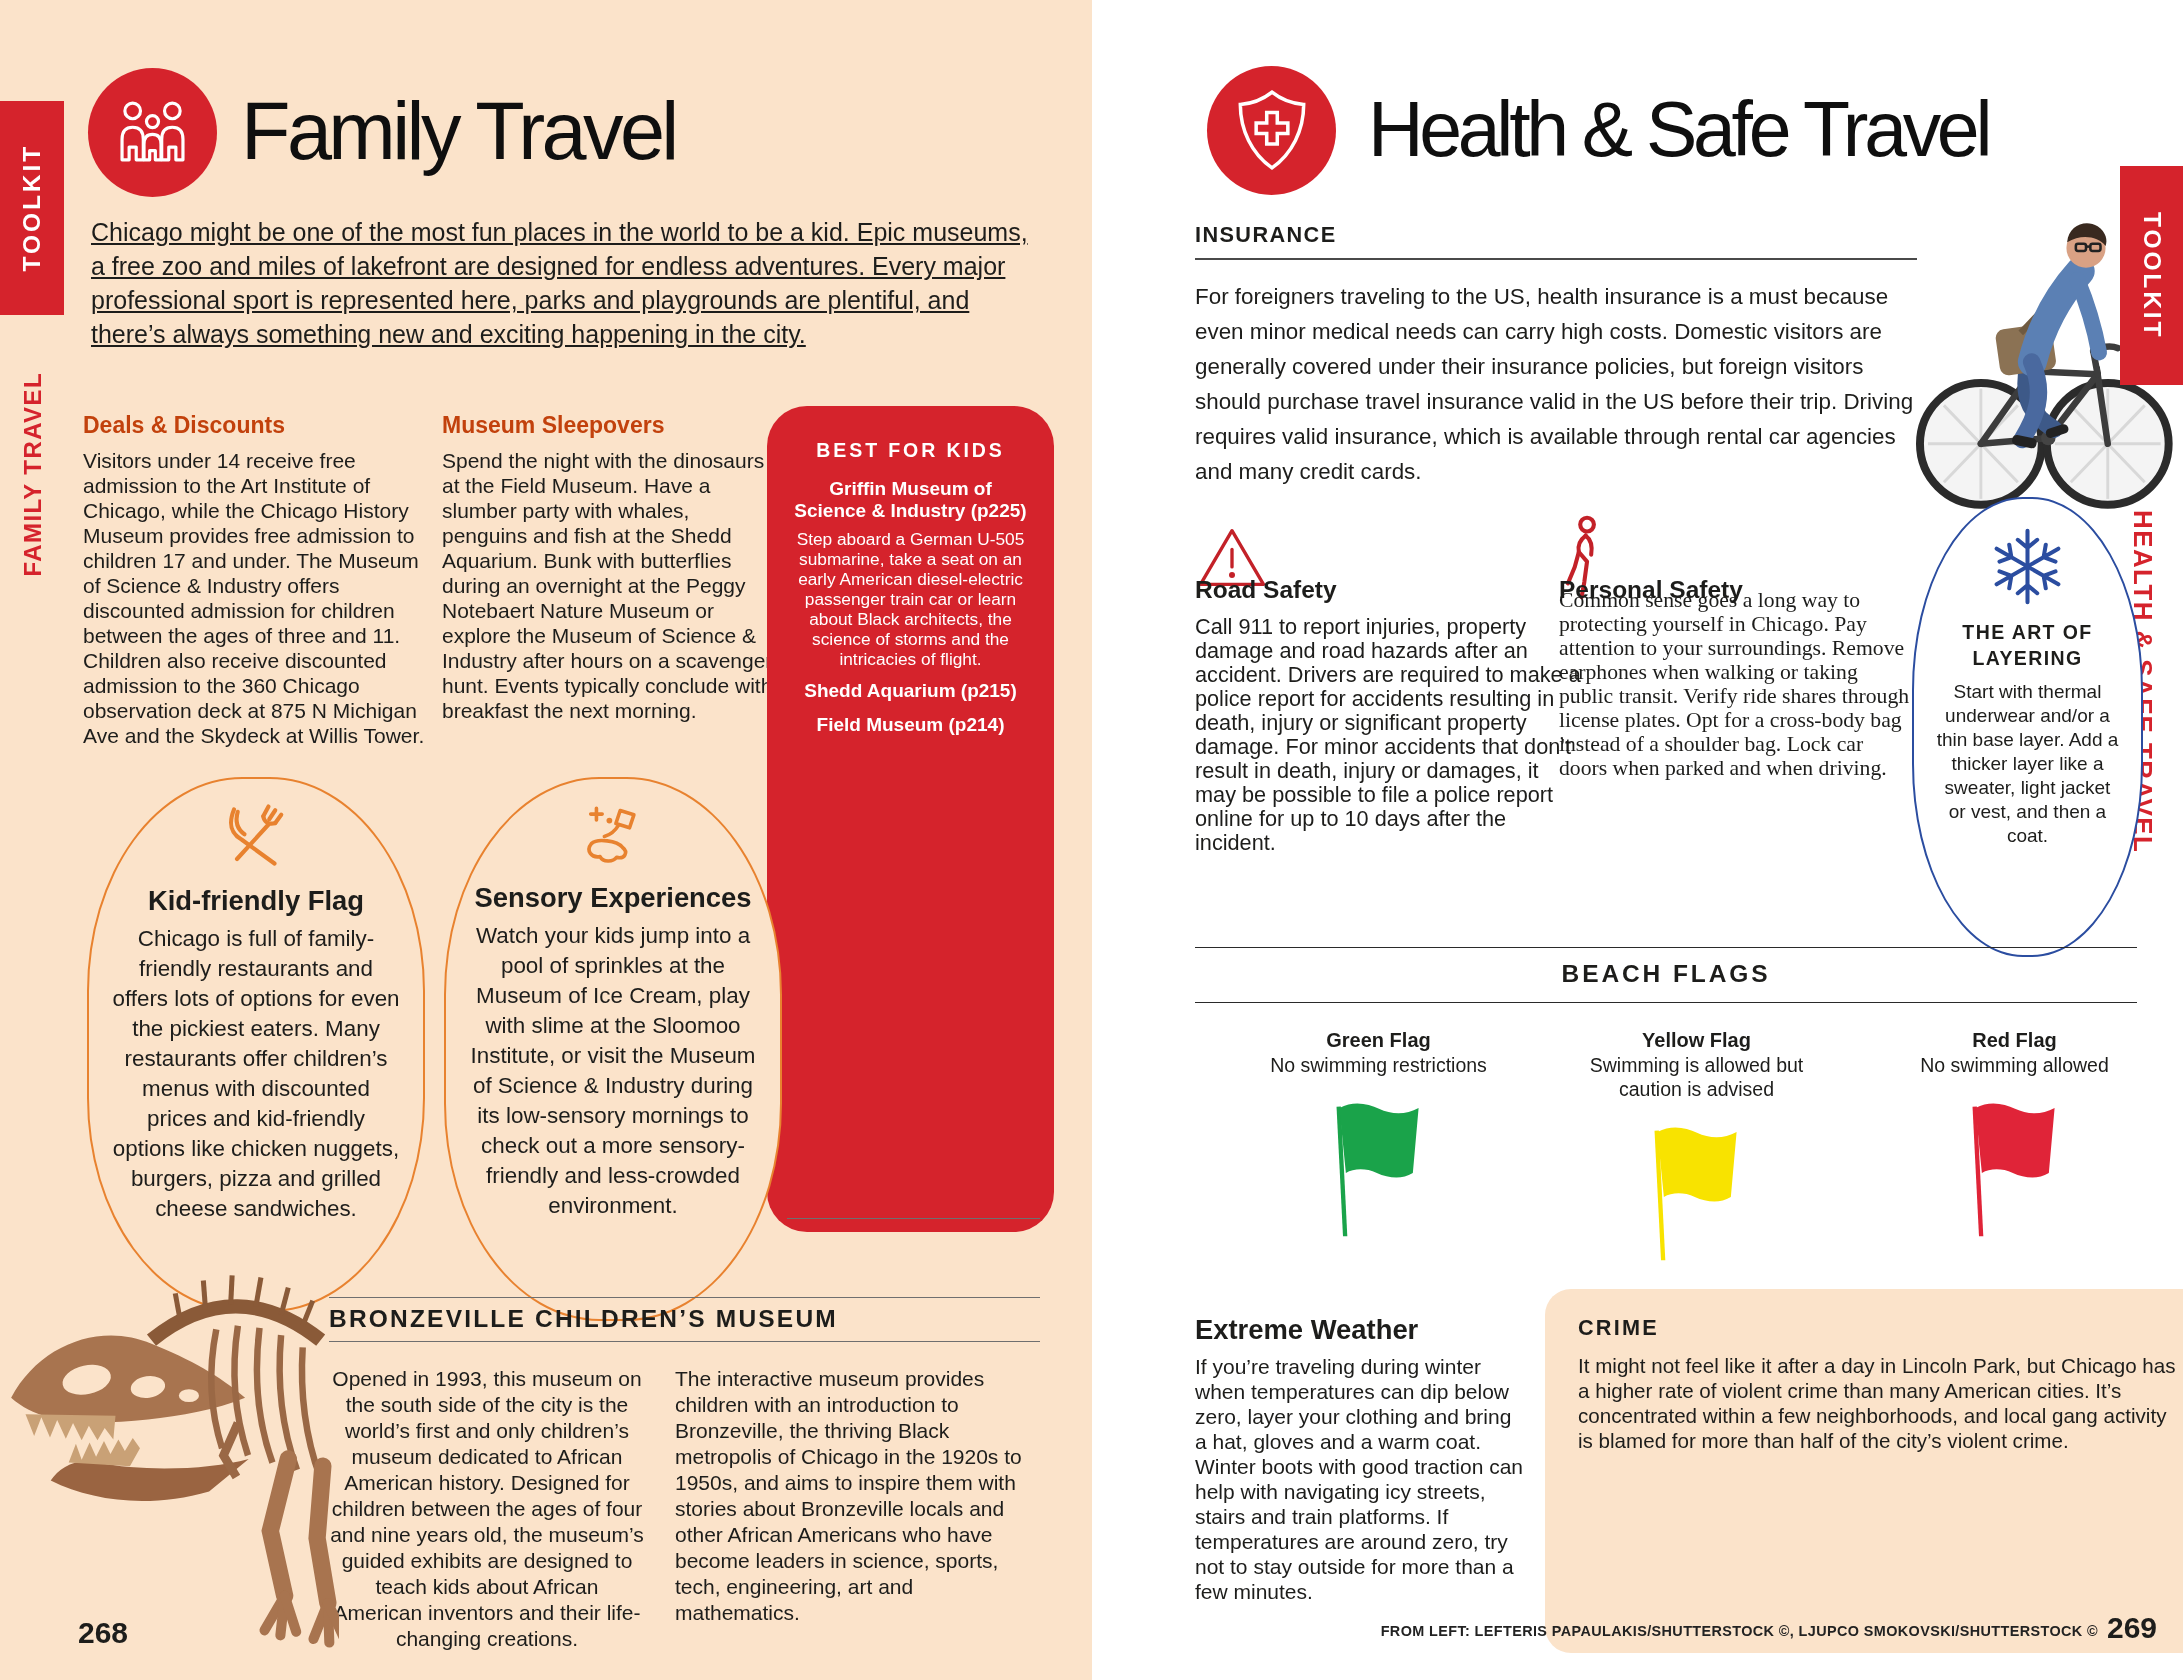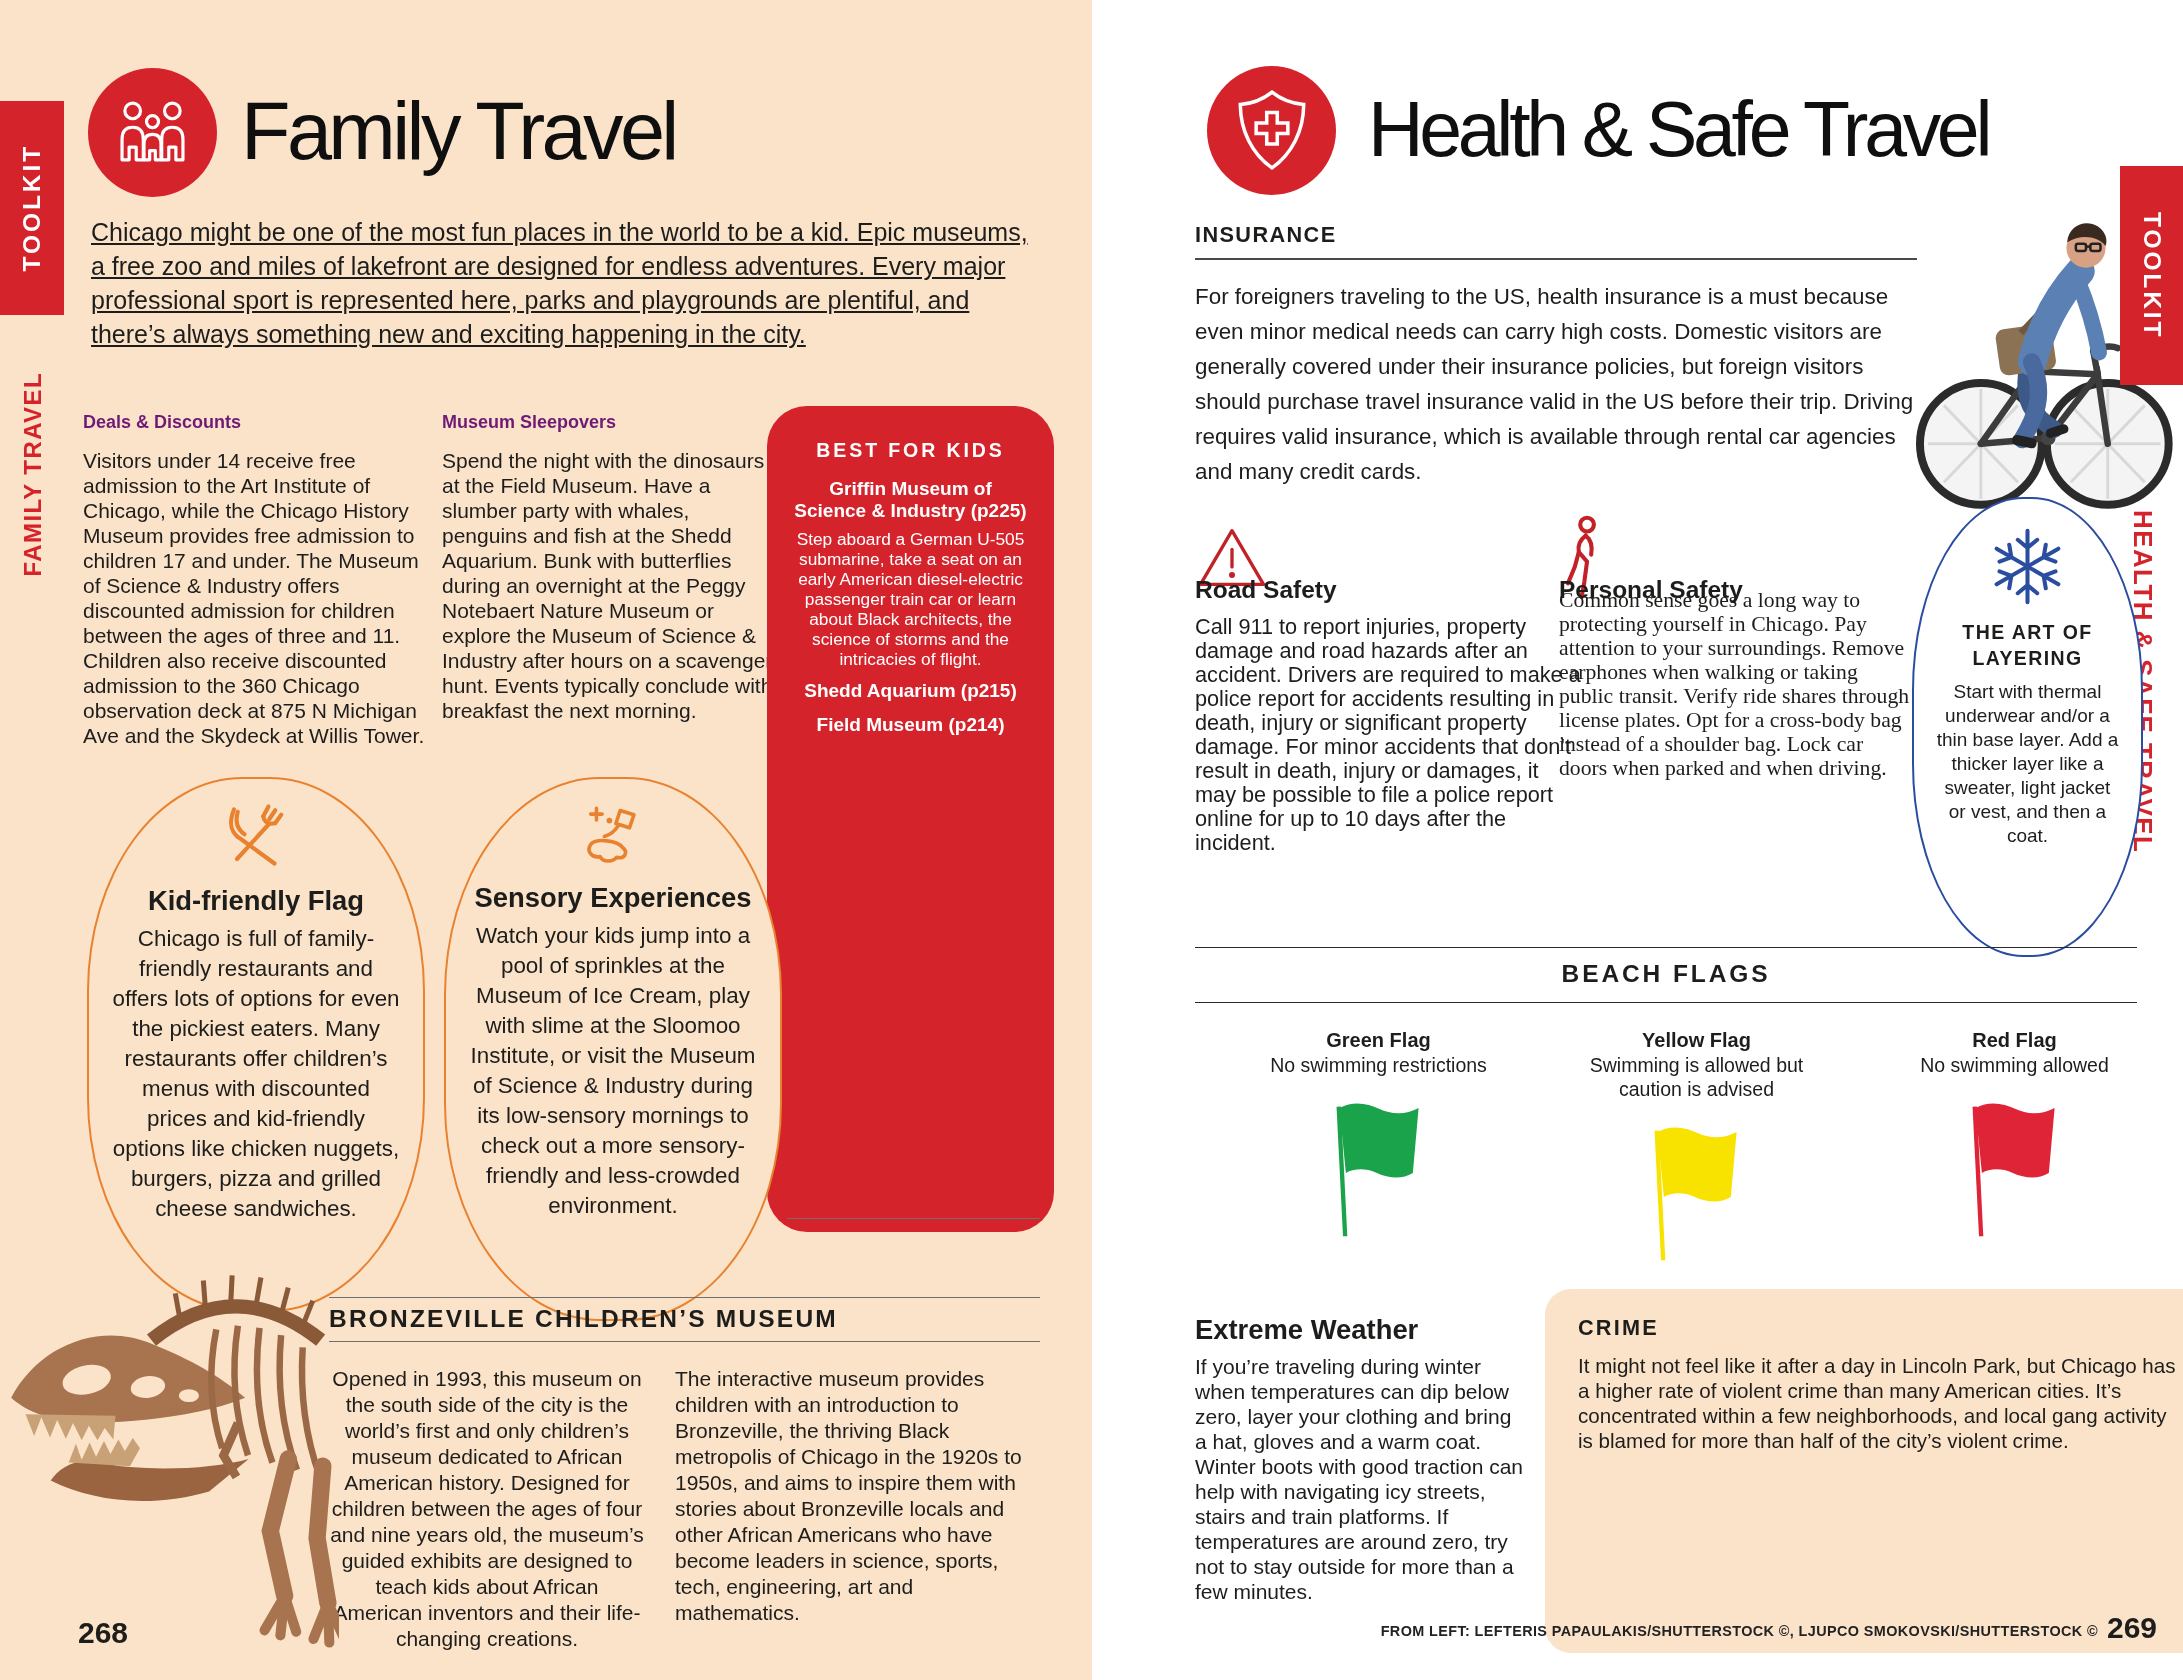--- a/index.html
+++ b/index.html
@@ -9,21 +9,21 @@
   .left-bg{left:0;top:0;width:1092px;height:1680px;background:#fbe3ca;}
   .edge-tab{background:#d5232c;display:flex;align-items:center;justify-content:center;}
   .vup{writing-mode:vertical-rl;transform:rotate(180deg);}
   .vdown{writing-mode:vertical-rl;}
   .tab-label{color:#fff;font-weight:700;font-size:24.5px;letter-spacing:2.9px;}
   .edge-section{color:#d5232c;font-weight:700;font-size:24px;letter-spacing:1.4px;}
   .vcenter{display:flex;align-items:center;justify-content:center;}
   .big-title{font-size:81px;font-weight:500;letter-spacing:-3.6px;color:#0f0f0f;white-space:nowrap;}
   .icon-circle{background:#d5232c;border-radius:50%;display:flex;align-items:center;justify-content:center;}
   .intro{font-size:25px;line-height:34px;}
-  .colhead{color:#701a75;font-weight:700;font-size:18px;}
+  .colhead{color:#c2410c;font-weight:700;font-size:23px;}
   .colbody{font-size:21px;line-height:25px;}
   .redbox{background:#d5232c;border-radius:40px;color:#fff;text-align:center;padding:33px 24.5px;overflow:hidden;}
   .redbox-title{font-weight:700;font-size:19.5px;letter-spacing:2.9px;margin-bottom:16px;}
   .rb-name{font-weight:700;font-size:19px;line-height:22.4px;margin:11.6px 0 5.8px;}
   .rb-desc{font-size:17.3px;line-height:20px;}
   .oval{background:#fbe3ca;border:2.9px solid #e8822f;border-radius:46%/40%;text-align:center;overflow:hidden;}
   .oval-title{font-size:27.4px;font-weight:700;margin:8.7px 0 7.2px;}
   .oval-body{font-size:22.4px;line-height:30px;width:290px;margin:0 auto;}
   .sec-head{font-weight:700;letter-spacing:2.2px;font-size:24.5px;}
   .rule{background:#4a4a4a;height:2.2px;}

